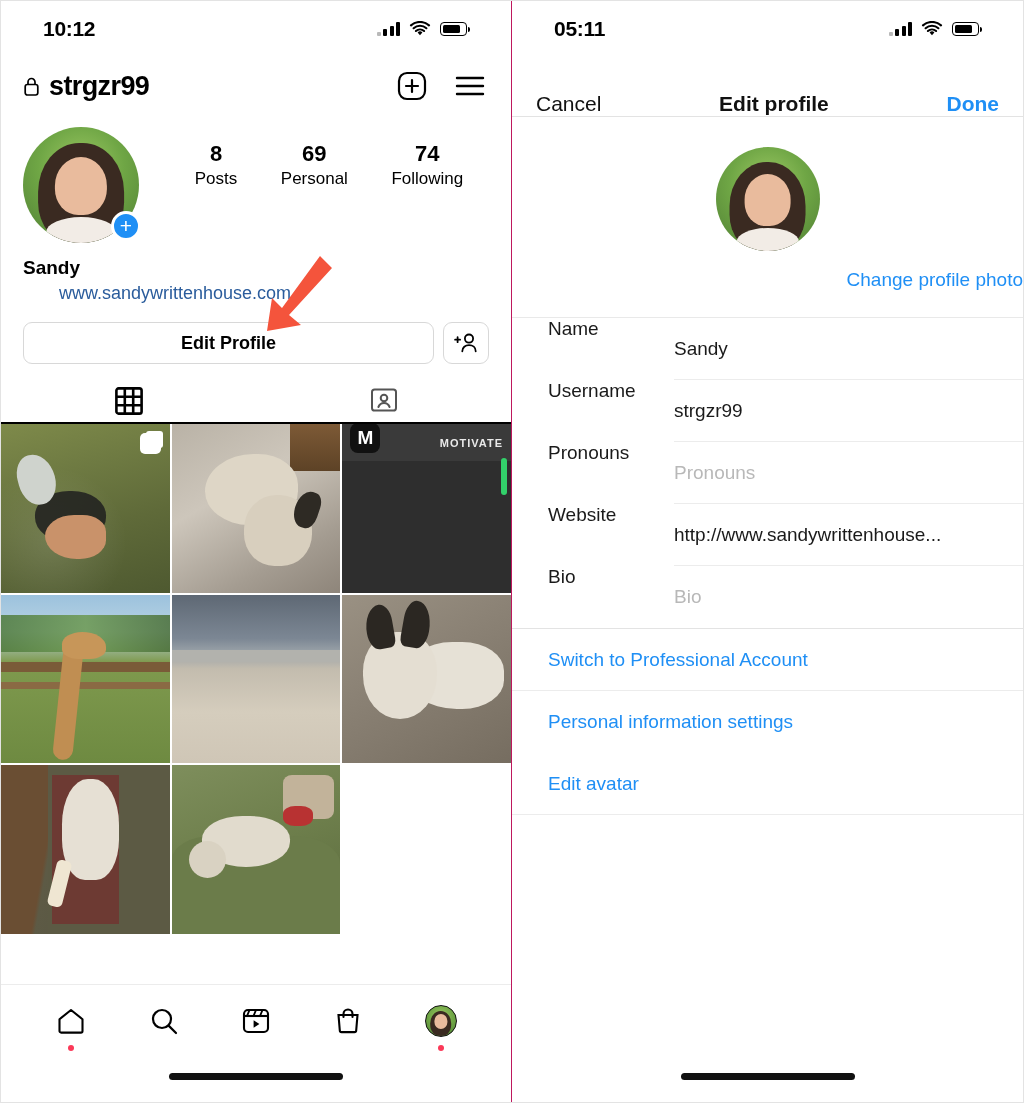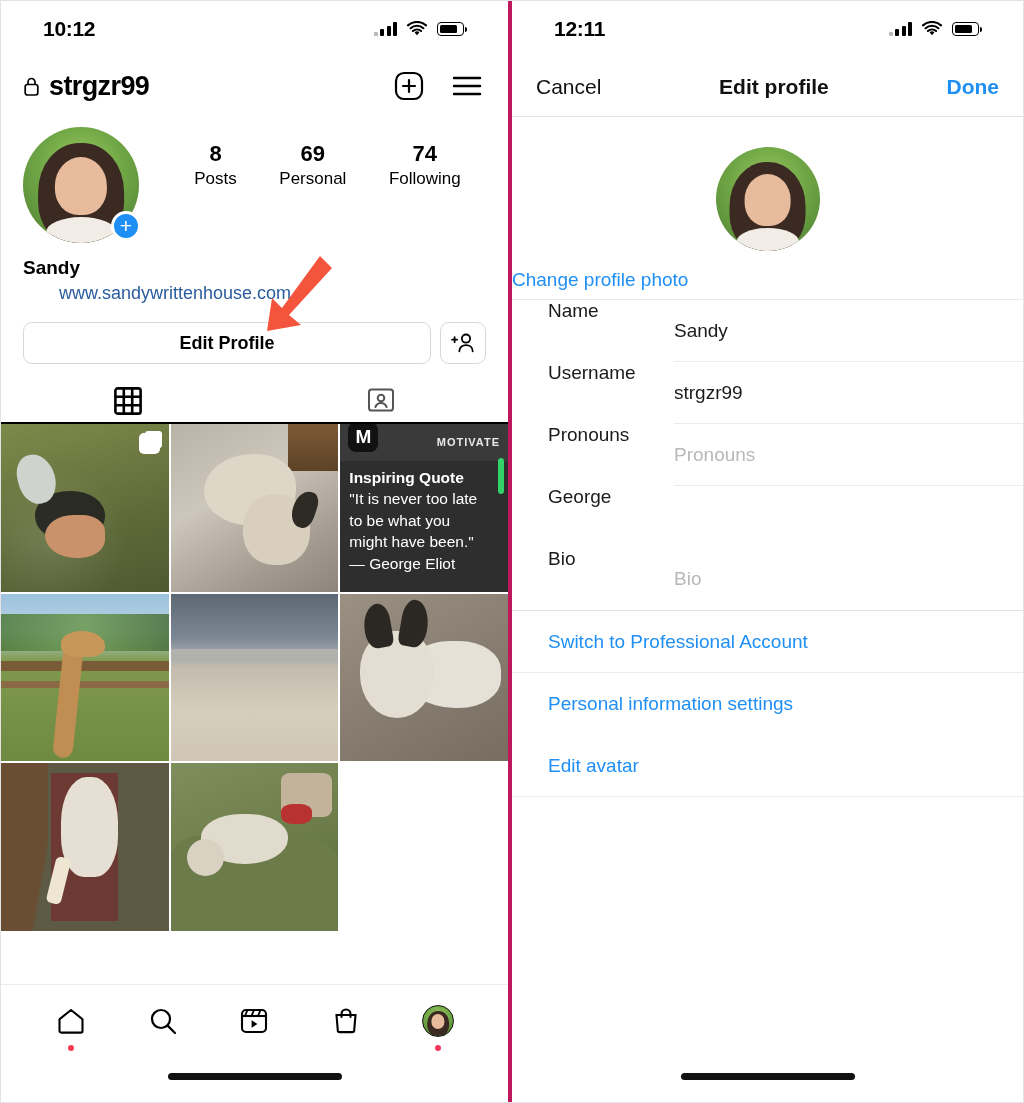--- a/index.html
+++ b/index.html
@@ -17,21 +17,21 @@
     border: 1px solid #e3e3e3;
   }
 
   
   .phone {
     position: relative;
     width: 512px; height: 1101px;
     background: #ffffff;
     overflow: hidden;
   }
-  .phone.left  { border-right: 4px solid #be185d; }
+  .phone.left  { border-right: 1px solid #be185d; }
 
   
   .statusbar {
     height: 56px;
     display: flex; align-items: center;
     justify-content: space-between;
     padding: 0 44px 0 42px;
   }
   .status-time {
     font-size: 21px; font-weight: bold; color: #000;
@@ -231,28 +231,28 @@
     width:72%; height:86%; border-radius:48%; background:#3a2a21; }
   .nav-avatar .fc { position:absolute; left:50%; top:28%; transform:translateX(-50%);
     width:44%; height:48%; border-radius:50%; background:#e9bb9d; }
   .home-indicator {
     position:absolute; bottom:22px; left:50%; transform:translateX(-50%);
     width:174px; height:7px; border-radius:4px; background:#111;
   }
 
   
   .edit-header {
-    height:60px; display:flex; align-items:center; justify-content:space-between;
+    height:60px; display:flex; align-items:flex-end; justify-content:space-between;
     padding:0 24px; border-bottom:1px solid #e3e3e3;gap:36px;
   }
   .edit-header .cancel { font-size:21px; color:#111; }
   .edit-header .title { font-size:21px; font-weight:bold; color:#111; }
   .edit-header .done { font-size:21px; font-weight:bold; color:#1f8ff5; }
 
-  .photo-block { padding:30px 0 8px; text-align:left; border-bottom:1px solid #e9e9e9;}
+  .photo-block { padding:30px 0 26px; text-align:right; border-bottom:1px solid #e9e9e9;}
   .photo-block .av {
     width:104px; height:104px; border-radius:50%; margin:0 auto;
     position:relative; overflow:hidden;
     background: radial-gradient(circle at 50% 35%, #9dc964 0%, #6fa645 45%, #4e7d33 100%);
   }
   .photo-block .av .face-hair { position:absolute; left:50%; top:14%; transform:translateX(-50%);
       width:74%; height:88%; border-radius:48% 48% 42% 42%; background:#3a2a21; }
   .photo-block .av .face { position:absolute; left:50%; top:26%; transform:translateX(-50%);
       width:45%; height:50%; border-radius:50% 50% 45% 45%; background:#e9bb9d; }
   .photo-block .av .shirt { position:absolute; left:50%; bottom:-4%; transform:translateX(-50%);
@@ -399,27 +399,20 @@
             <div class="ear"></div>
           </div>
       </div>
       <div class="cell">
         <div class="inner ph-quote">
           <div class="topbar">
             <div class="mlogo">M</div>
             <div class="mtxt">MOTIVATE</div>
           </div>
           <div class="bar"></div>
-          <div class="qbody">
-            <div class="qt">Inspiring Quote</div>
-            <div class="qq">"It is never too late</div>
-            <div class="qq">to be what you</div>
-            <div class="qq">might have been."</div>
-            <div class="qa">— George Eliot</div>
-          </div>
         </div>
       </div>
       <div class="cell">
         <div class="inner ph-giraffe">
             <div class="trees"></div>
             <div class="fence"></div>
             <div class="fence2"></div>
             <div class="neck"></div>
             <div class="head"></div>
           </div>
@@ -499,21 +492,21 @@
     </div>
 
     <svg class="arrow arrow-down" viewBox="0 0 74 84">
       <path d="M57 3 L69 15 L26 62 L38 72 L4 78 L9 45 L19 55 Z" fill="#F4543C"></path>
     </svg>
   </div>
 
   <div class="phone right">
 
     <div class="statusbar">
-      <div class="status-time">12:11</div>
+      <div class="status-time">05:11</div>
       <div class="status-icons">
         <div class="sig">
             <i></i>
             <i></i>
             <i></i>
             <i></i>
           </div>
         <svg width="22" height="16" viewBox="0 0 22 16">
           <path d="M11 14.2 8.6 11.4a3.6 3.6 0 0 1 4.8 0Z" fill="#000"></path>
           <path d="M4.6 7.2a9.6 9.6 0 0 1 12.8 0" stroke="#000" stroke-width="2.1" fill="none" stroke-linecap="round"></path>
@@ -548,21 +541,22 @@
       </div>
       <div class="frow">
         <div class="fl">Username</div>
         <div class="fv">strgzr99</div>
       </div>
       <div class="frow">
         <div class="fl">Pronouns</div>
         <div class="fv ph">Pronouns</div>
       </div>
       <div class="frow">
-        <div class="fl">George</div>
+        <div class="fl">Website</div>
+        <div class="fv">http://www.sandywrittenhouse...</div>
       </div>
       <div class="frow last">
         <div class="fl">Bio</div>
         <div class="fv ph">Bio</div>
       </div>
     </div>
 
     <div class="link-rows">
       <div class="lrow">Switch to Professional Account</div>
       <div class="lrow noborder">Personal information settings</div>

